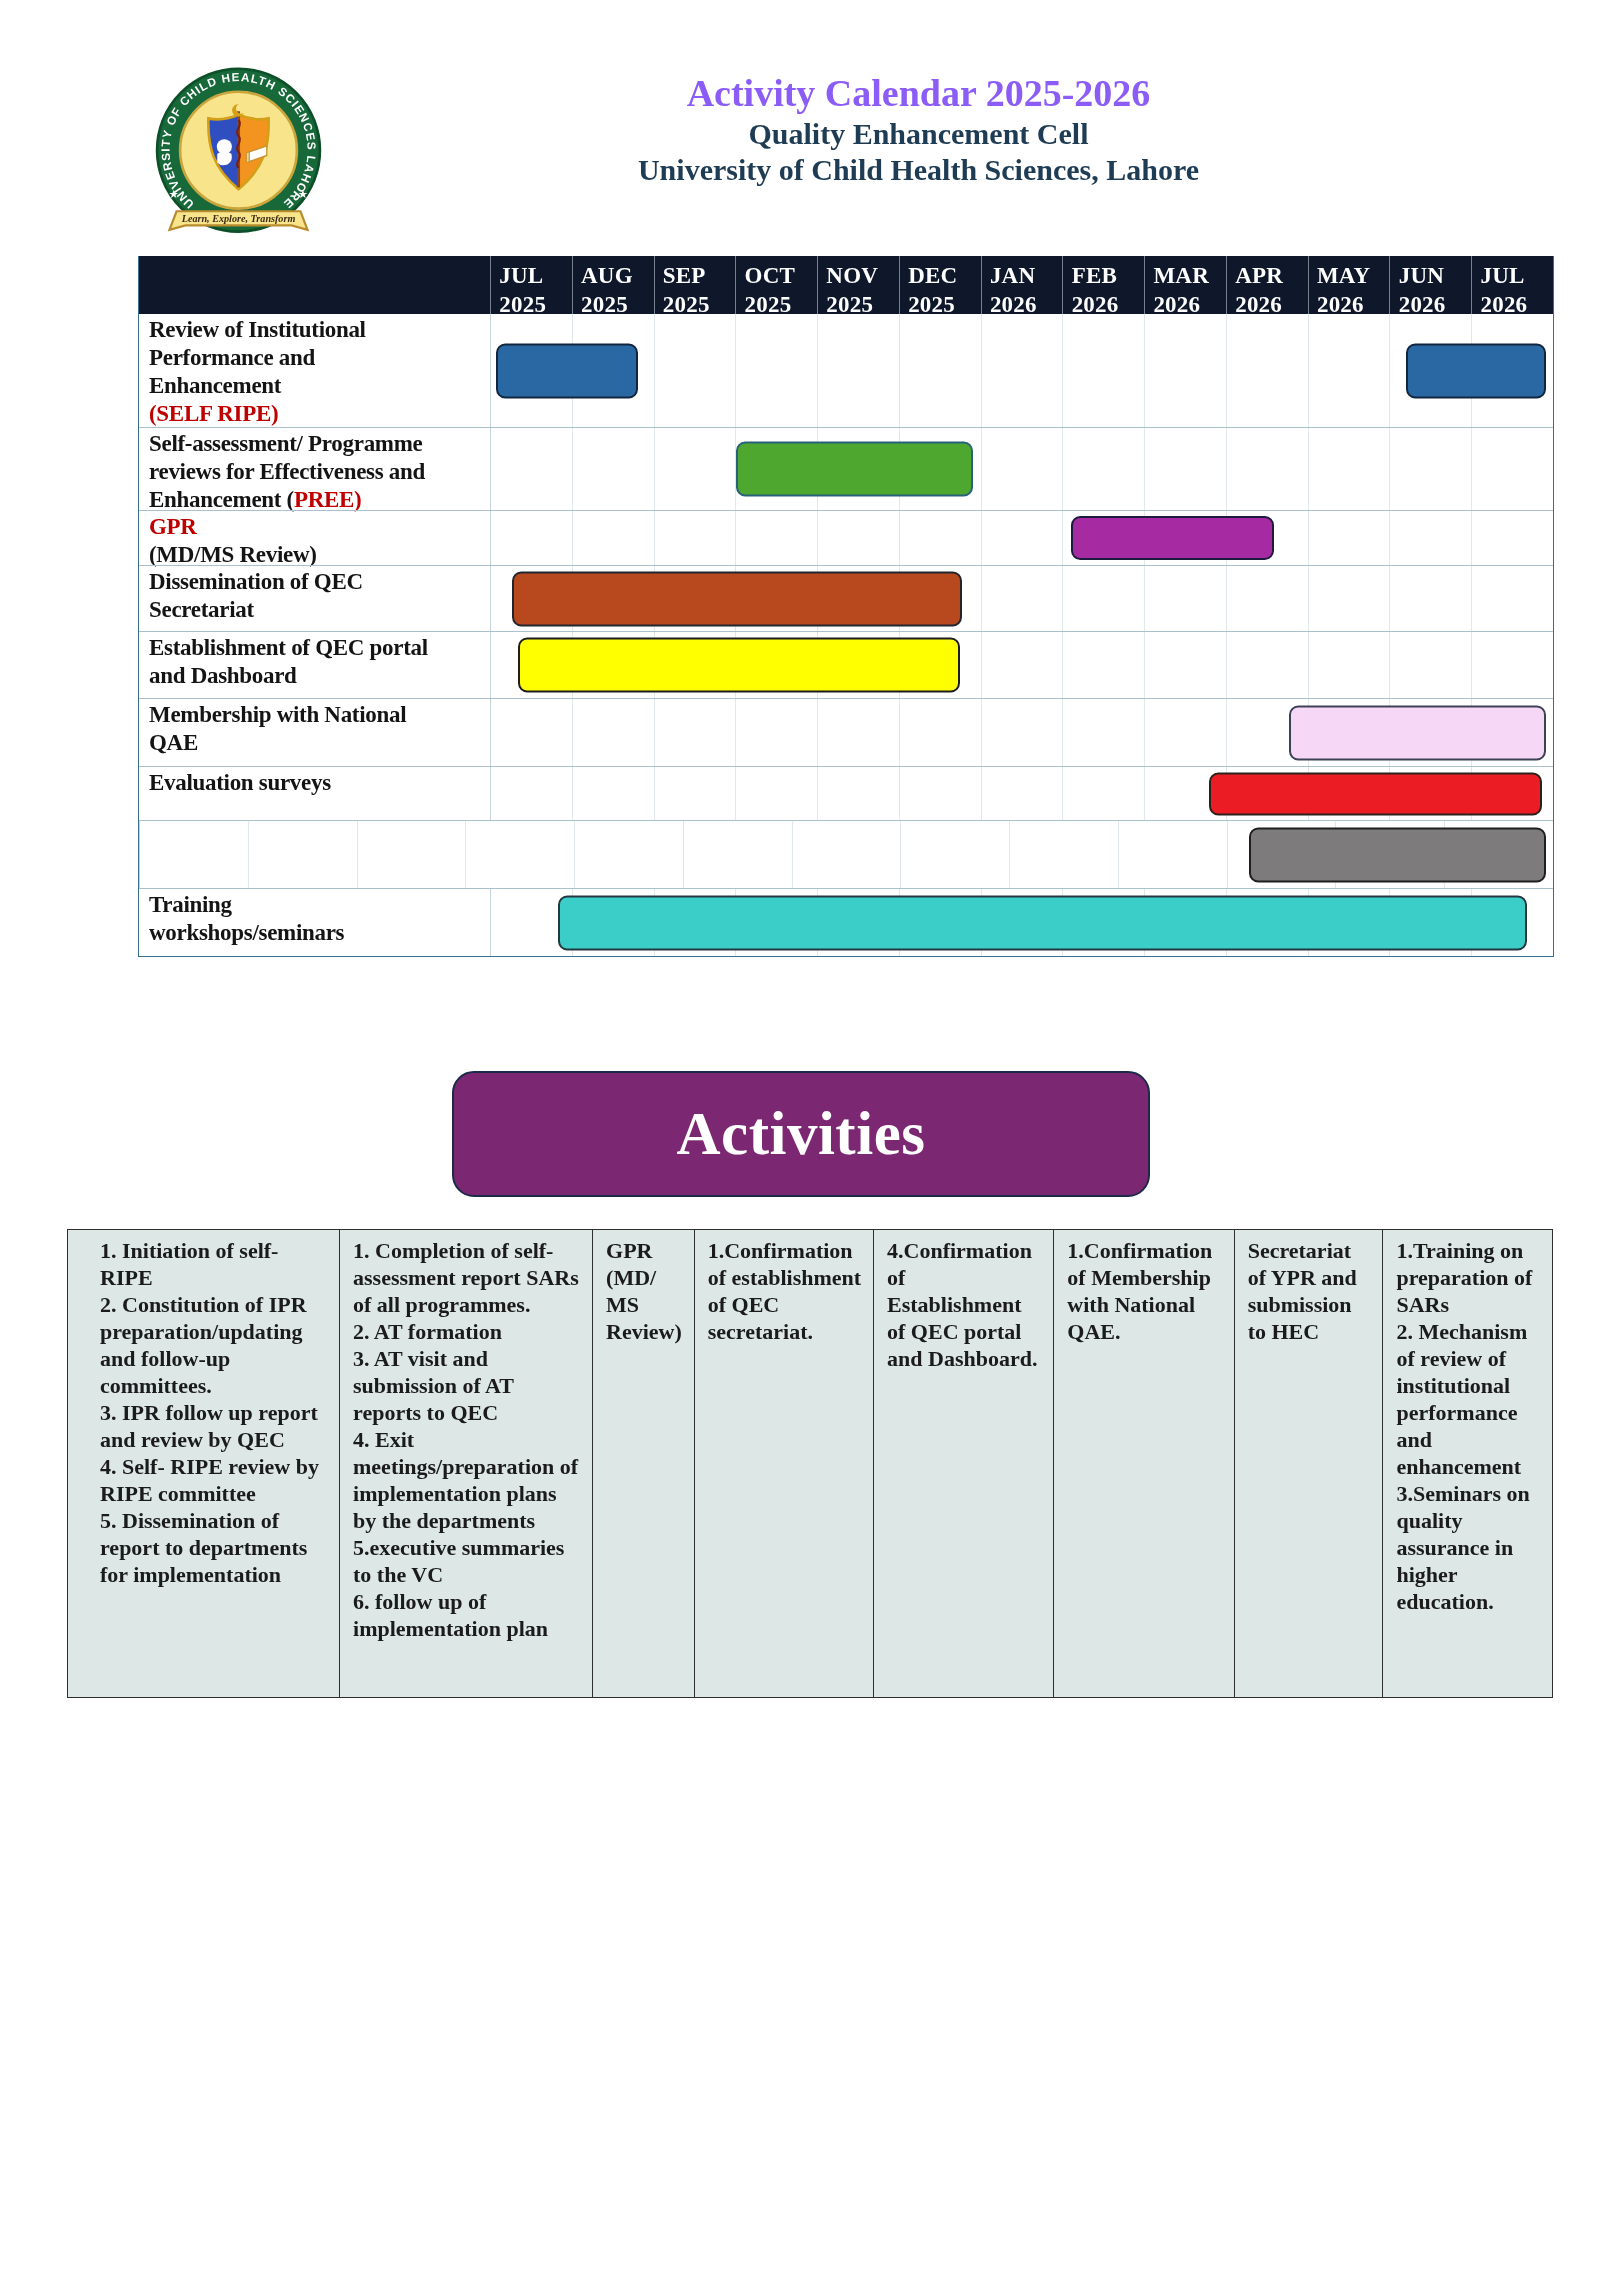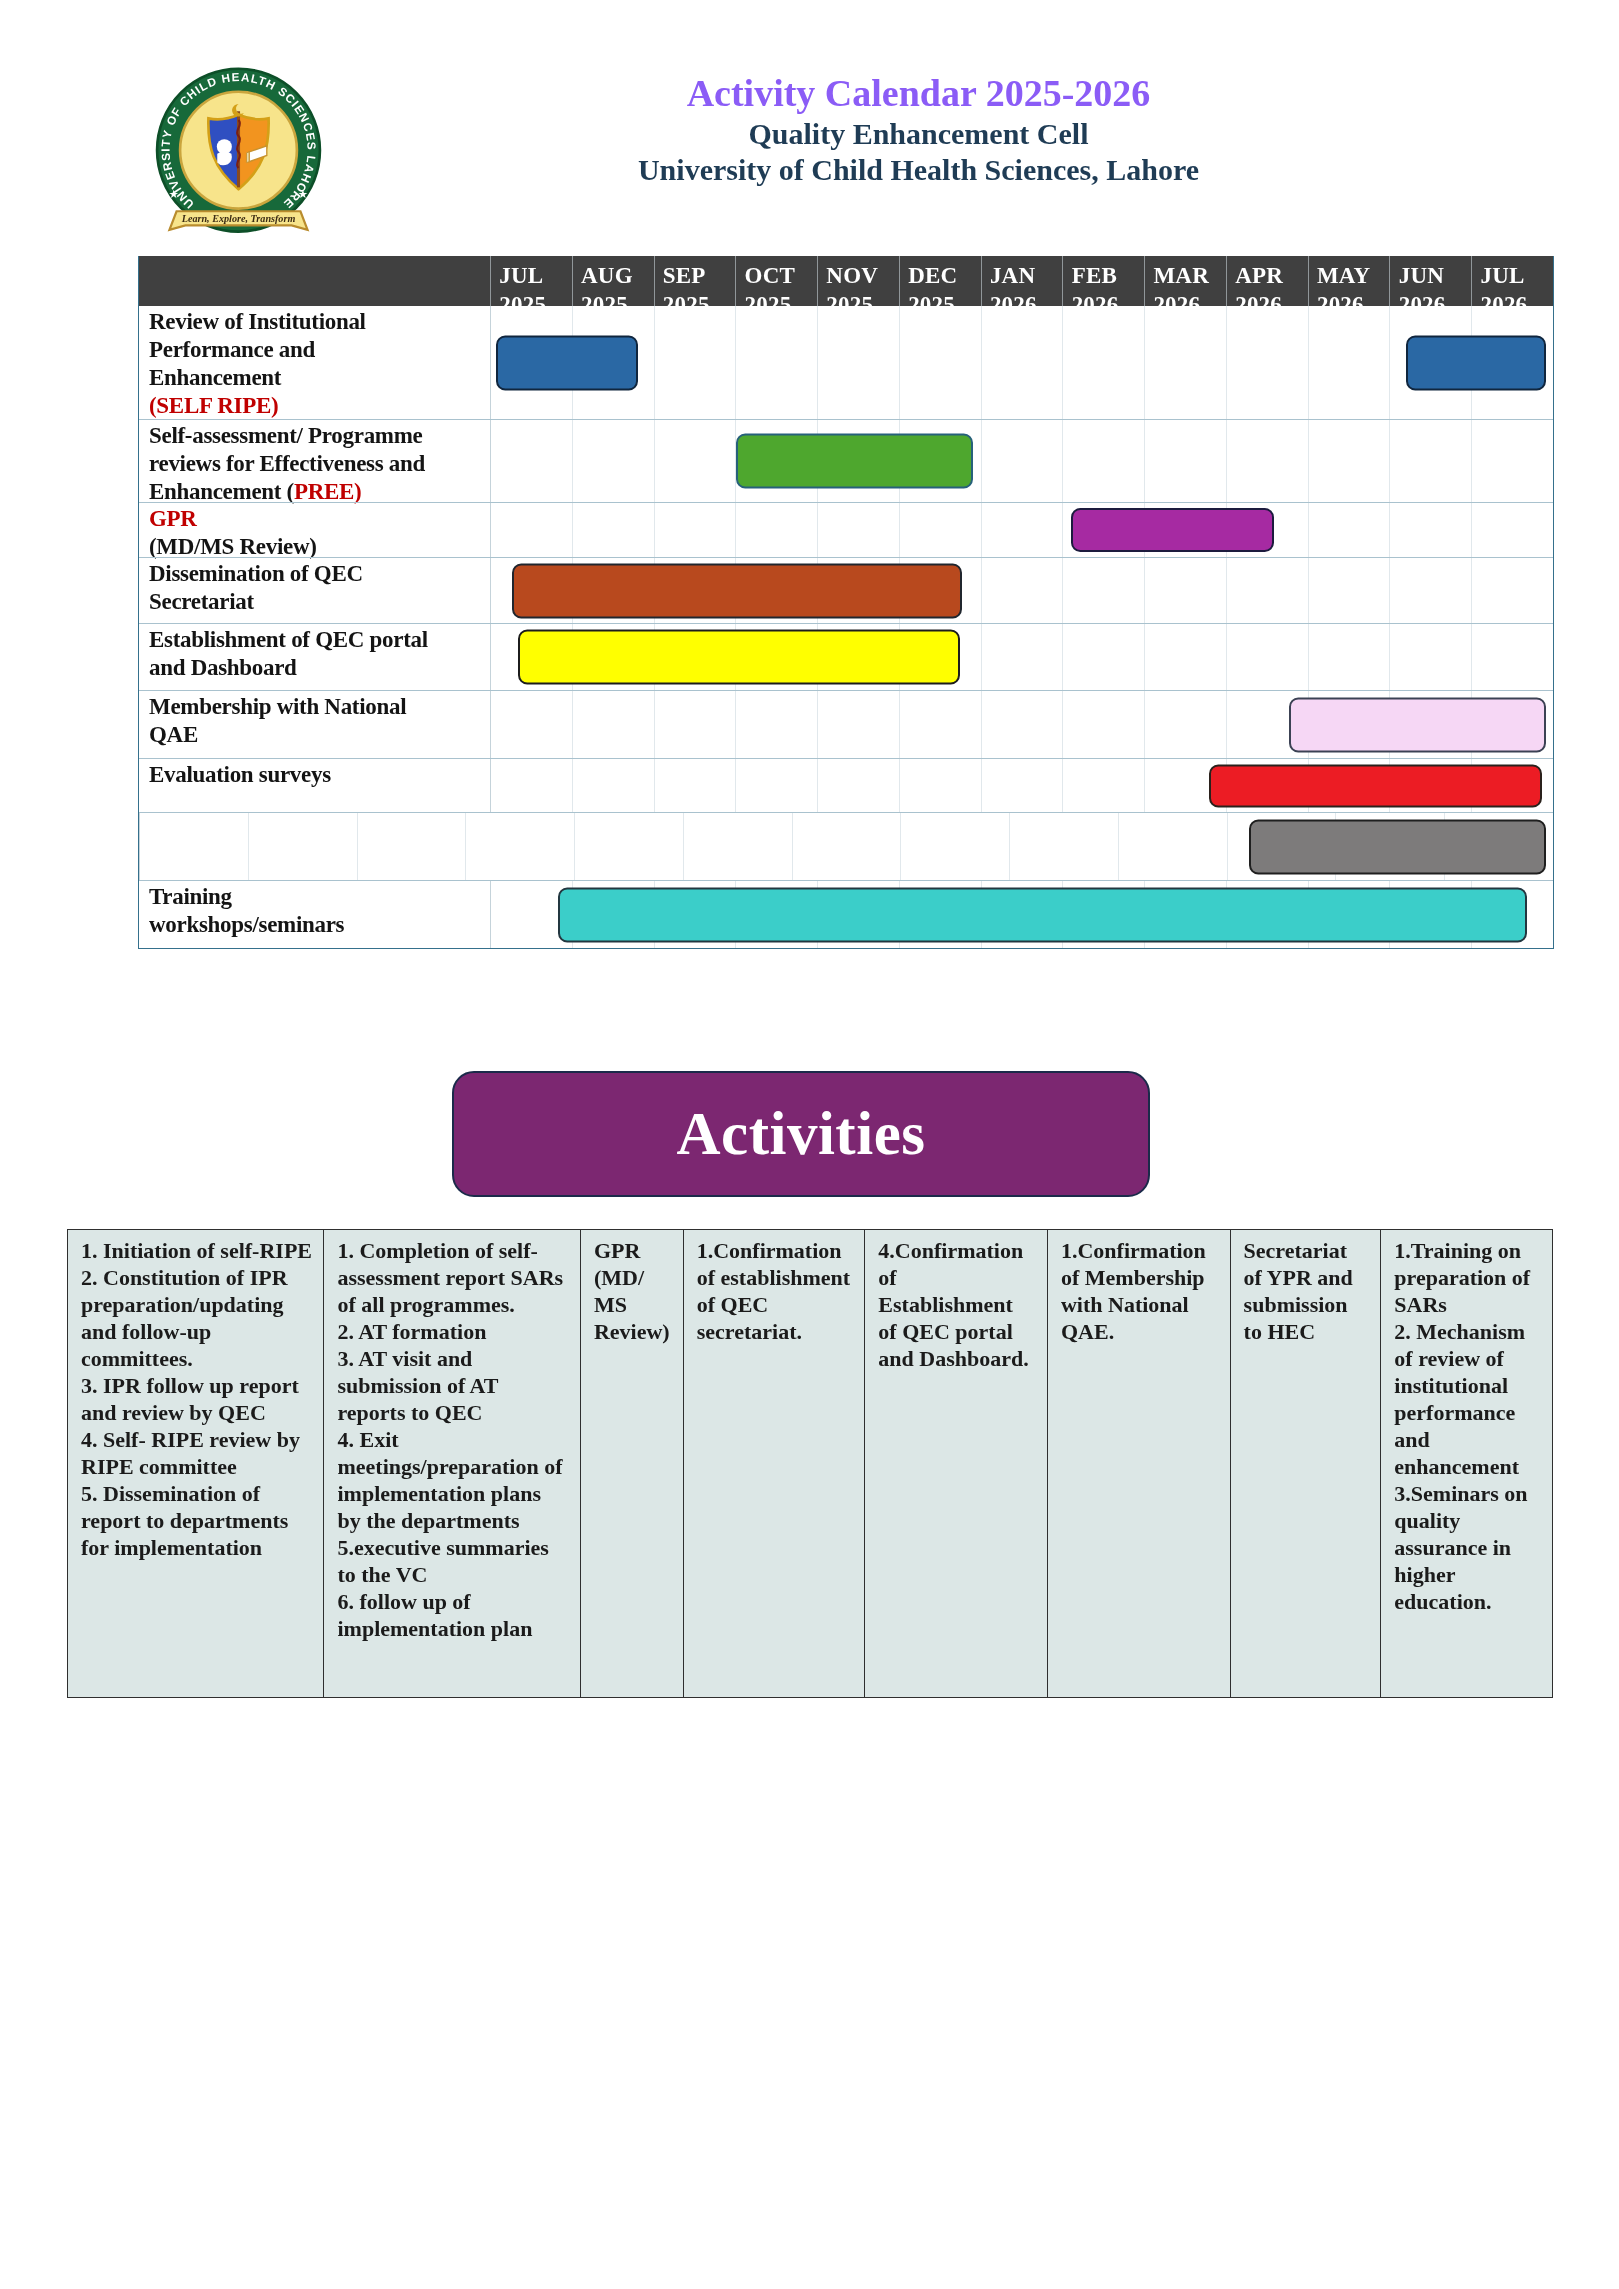--- a/index.html
+++ b/index.html
@@ -11,21 +11,21 @@
   
   .logo-wrap { position:absolute; left:150px; top:65px; width:177px; height:181px; }
   .title-block { position:absolute; left:314px; top:70px; width:1209px; text-align:center; }
   .title-main { font-size:38px; font-weight:bold; color:#8b5cf6; line-height:46px; }
   .title-sub  { font-size:30px; font-weight:bold; color:#1F3C55; line-height:36px; }
   
   .gantt {
     position:absolute; left:138px; top:256px; width:1416px;
     border:1.8px solid #35708C; border-top:none; background:#fff;
   }
-  .g-header { display:flex; height:50px; background:#404040; }
+  .g-header { display:flex; height:58px; background:#0f172a; }
   .g-header .g-label-head { width:351px; }
   .g-months { flex:1; display:flex; }
   .month-cell {
     flex:1; border-left:1.8px solid rgba(225,238,243,0.5);
     color:#fff; font-weight:bold; font-size:23px; line-height:29px;
     padding:4.6px 0 0 8.3px; letter-spacing:0.2px;
   }
   .g-row { display:flex; border-top:1.8px solid #A9C2CE; position:relative; }
   .g-row:first-of-type { border-top:none; }
   .g-label {
@@ -360,21 +360,21 @@
             <div class="g-bar" style="left: 6.30769%; width: 91.2308%; height: 55px; background: rgb(59, 206, 201); border-color: rgb(35, 55, 64);"></div>
           </div>
         </div>
       </div>
   </div>
 
   <div class="banner">
     <span>Activities</span>
   </div>
 
-  <div class="details" id="details-row" style="background: rgb(220, 231, 230);">
+  <div class="details" id="details-row" style="background: rgb(220, 231, 230); padding-left: 19px;">
       <div class="d-cell" style="width: 256px;">1. Initiation of self-RIPE
 2. Constitution of IPR preparation/updating and follow-up committees.
 3. IPR follow up report and review by QEC
 4. Self- RIPE review by RIPE committee
 5. Dissemination of report to departments for implementation</div>
       <div class="d-cell" style="width: 257px;">1. Completion of self-assessment report SARs of all programmes.
 2. AT formation
 3. AT visit and submission of AT reports to QEC
 4. Exit meetings/preparation of implementation plans by the departments
 5.executive summaries to the VC

